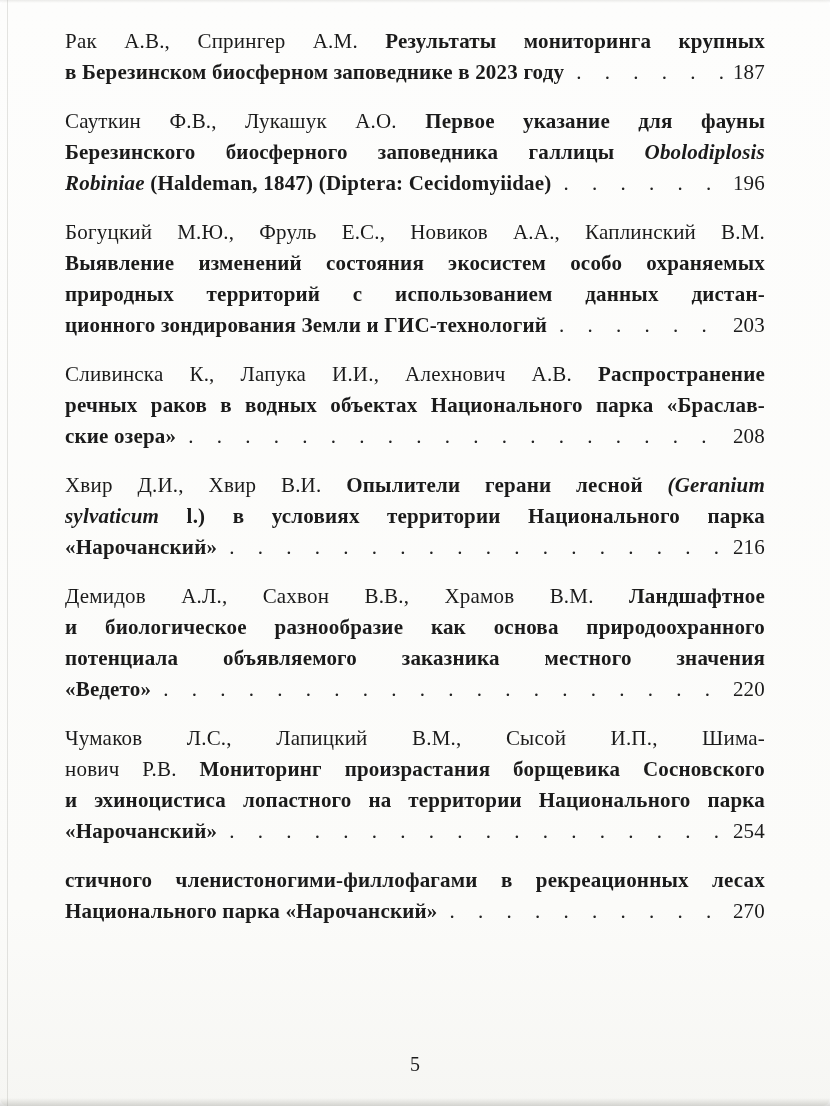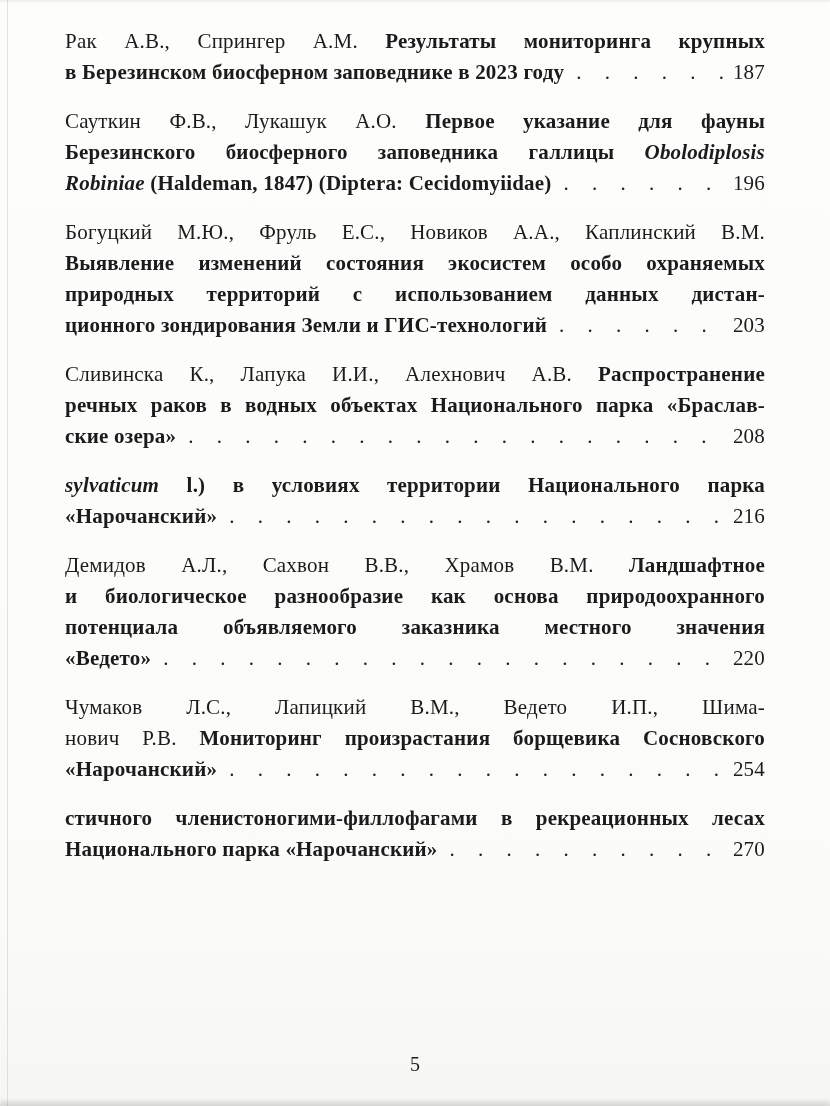--- a/index.html
+++ b/index.html
@@ -94,40 +94,42 @@
       <div class="entry">
         <div class="line just"><span class="text"><span class="seg r">Сливинска К., Лапука И.И., Алехнович А.В. </span><span class="seg b">Распространение</span></span></div>
         <div class="line just"><span class="text"><span class="seg b">речных раков в водных объектах Национального парка «Браслав-</span></span></div>
         <div class="line last">
           <span class="text"><span class="seg b">ские озера»</span></span>
           <span class="leader">. . . . . . . . . . . . . . . . . . . . . . . . . . . . . . . . . . . . . . . . . . . . . . . . . . . . . . . . . . . . . . . . . . . . . . </span>
           <span class="pagenum">208</span>
         </div>
       </div>
       <div class="entry">
+        <div class="line just"><span class="text"><span class="seg r">Хвир Д.И., Хвир В.И. </span><span class="seg b">Опылители герани лесной </span><span class="seg bi">(Geranium</span></span></div>
         <div class="line just"><span class="text"><span class="seg bi">sylvaticum</span><span class="seg b"> l.) в условиях территории Национального парка</span></span></div>
         <div class="line last">
           <span class="text"><span class="seg b">«Нарочанский»</span></span>
           <span class="leader">. . . . . . . . . . . . . . . . . . . . . . . . . . . . . . . . . . . . . . . . . . . . . . . . . . . . . . . . . . . . . . . . . . . . . . </span>
           <span class="pagenum">216</span>
         </div>
       </div>
       <div class="entry">
         <div class="line just"><span class="text"><span class="seg r">Демидов А.Л., Сахвон В.В., Храмов В.М. </span><span class="seg b">Ландшафтное</span></span></div>
         <div class="line just"><span class="text"><span class="seg b">и биологическое разнообразие как основа природоохранного</span></span></div>
         <div class="line just"><span class="text"><span class="seg b">потенциала объявляемого заказника местного значения</span></span></div>
         <div class="line last">
           <span class="text"><span class="seg b">«Ведето»</span></span>
           <span class="leader">. . . . . . . . . . . . . . . . . . . . . . . . . . . . . . . . . . . . . . . . . . . . . . . . . . . . . . . . . . . . . . . . . . . . . . </span>
           <span class="pagenum">220</span>
         </div>
       </div>
       <div class="entry">
-        <div class="line just"><span class="text"><span class="seg r">Чумаков Л.С., Лапицкий В.М., Ведето И.П., Шима-</span></span></div>
+        <div class="line just"><span class="text"><span class="seg r">Чумаков Л.С., Лапицкий В.М., Сысой И.П., Шима-</span></span></div>
         <div class="line just"><span class="text"><span class="seg r">нович Р.В. </span><span class="seg b">Мониторинг произрастания борщевика Сосновского</span></span></div>
+        <div class="line just"><span class="text"><span class="seg b">и эхиноцистиса лопастного на территории Национального парка</span></span></div>
         <div class="line last">
           <span class="text"><span class="seg b">«Нарочанский»</span></span>
           <span class="leader">. . . . . . . . . . . . . . . . . . . . . . . . . . . . . . . . . . . . . . . . . . . . . . . . . . . . . . . . . . . . . . . . . . . . . . </span>
           <span class="pagenum">254</span>
         </div>
       </div>
       <div class="entry">
         <div class="line just"><span class="text"><span class="seg b">стичного членистоногими-филлофагами в рекреационных лесах</span></span></div>
         <div class="line last">
           <span class="text"><span class="seg b">Национального парка «Нарочанский»</span></span>

